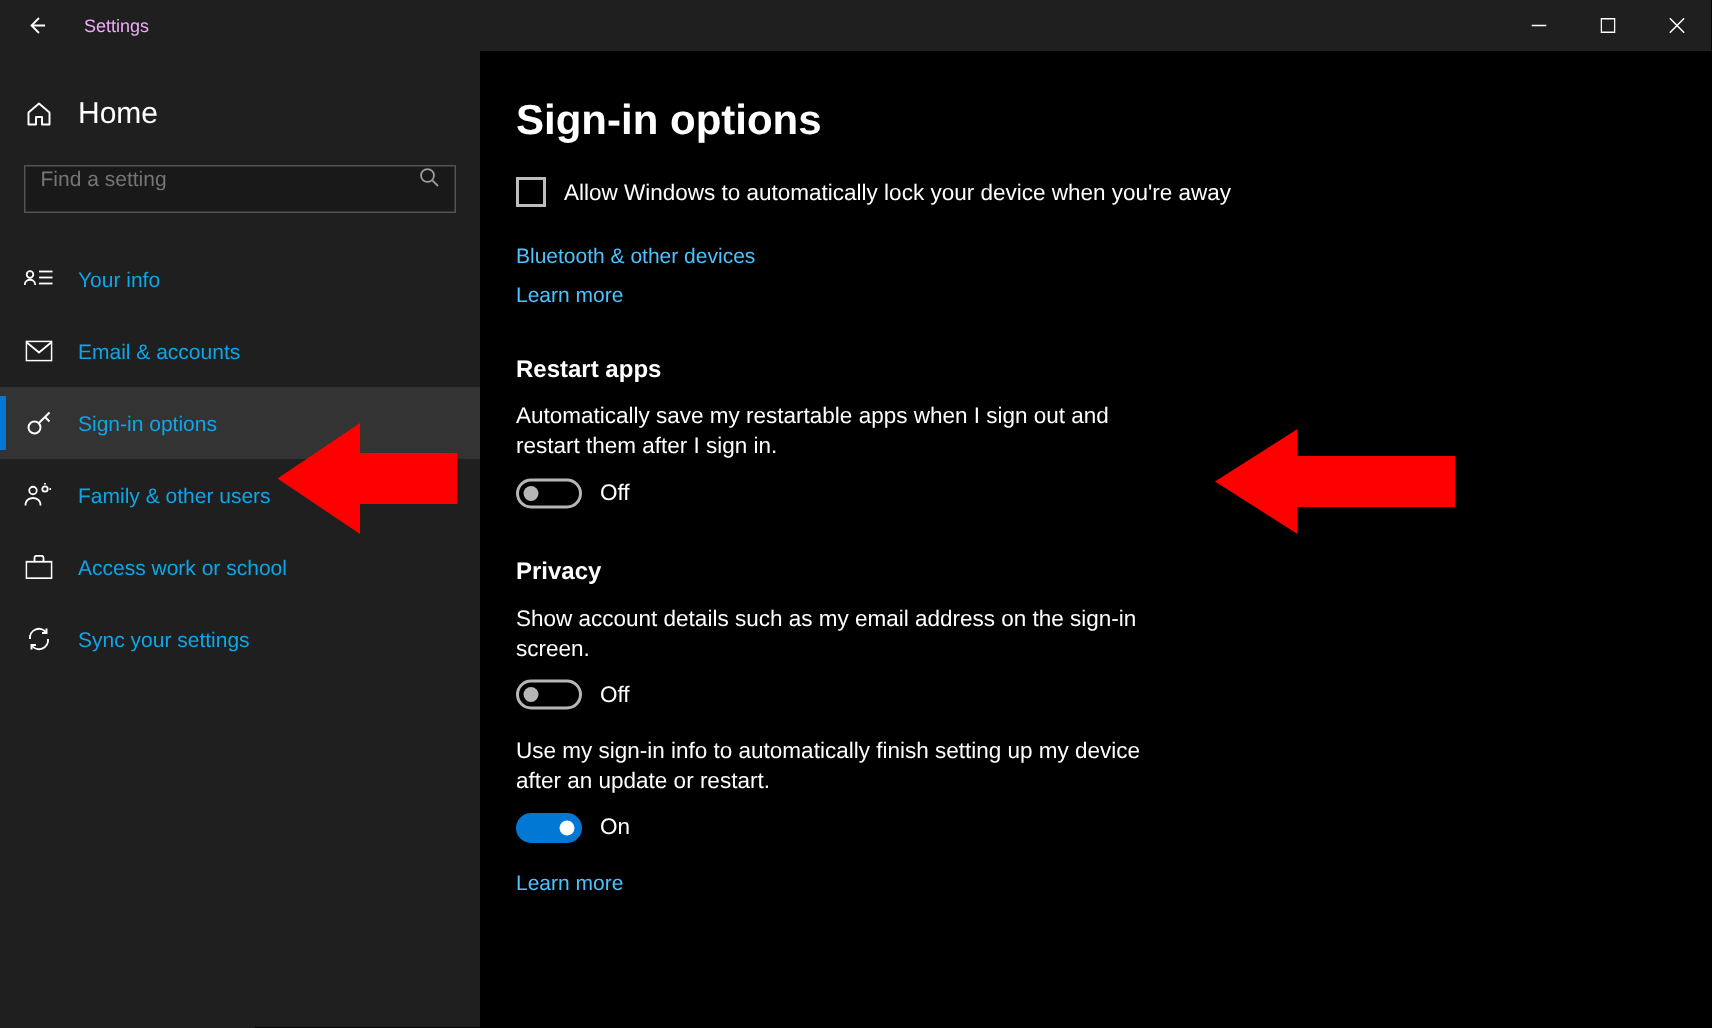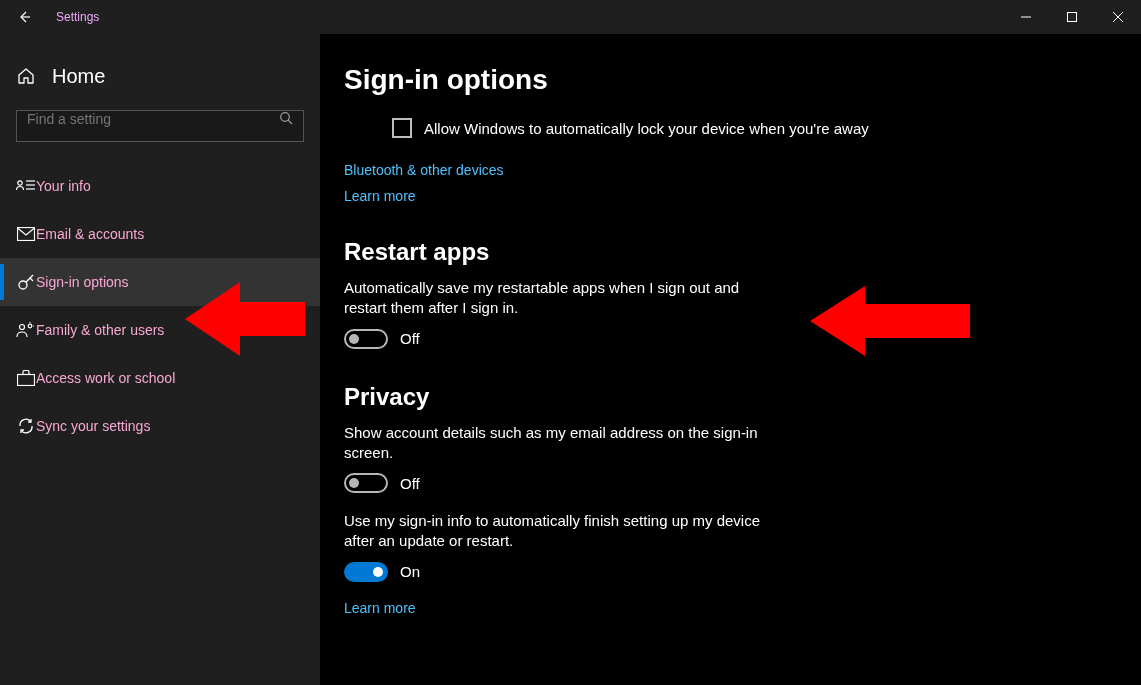--- a/index.html
+++ b/index.html
@@ -97,23 +97,23 @@
     padding: 22px 16px 10px 16px;
   }
   .nav {
     margin-top: 20px;
   }
   .nav-item {
     display: flex;
     align-items: center;
     height: 48px;
     padding: 0 16px;
-    gap: 0;
+    gap: 16px;
     font-size: 14px;
-    color: #f9a8d4;
+    color: #0ea5e9;
     position: relative;
   }
   .nav-item .icon {
     width: 20px;
     display: flex;
     align-items: center;
     justify-content: center;
     color: #fff;
   }
   .nav-item.selected {
@@ -138,37 +138,36 @@
   h1 {
     font-size: 28px;
     font-weight: 600;
     margin-bottom: 22px;
   }
   .check-row {
     display: flex;
     align-items: center;
     gap: 12px;
     margin-bottom: 24px;
-    margin-left: 48px;
   }
   .checkbox {
     width: 20px;
     height: 20px;
     border: 2px solid #bdbdbd;
   }
   .check-label { font-size: 15px; }
   .link {
     color: #4cc2ff;
     font-size: 14px;
     display: block;
     margin-bottom: 10px;
     cursor: pointer;
   }
   h2 {
-    font-size: 24px;
+    font-size: 16px;
     font-weight: 600;
     margin-top: 34px;
     margin-bottom: 12px;
   }
   .desc {
     font-size: 15px;
     max-width: 440px;
     margin-bottom: 10px;
     line-height: 1.35;
   }

